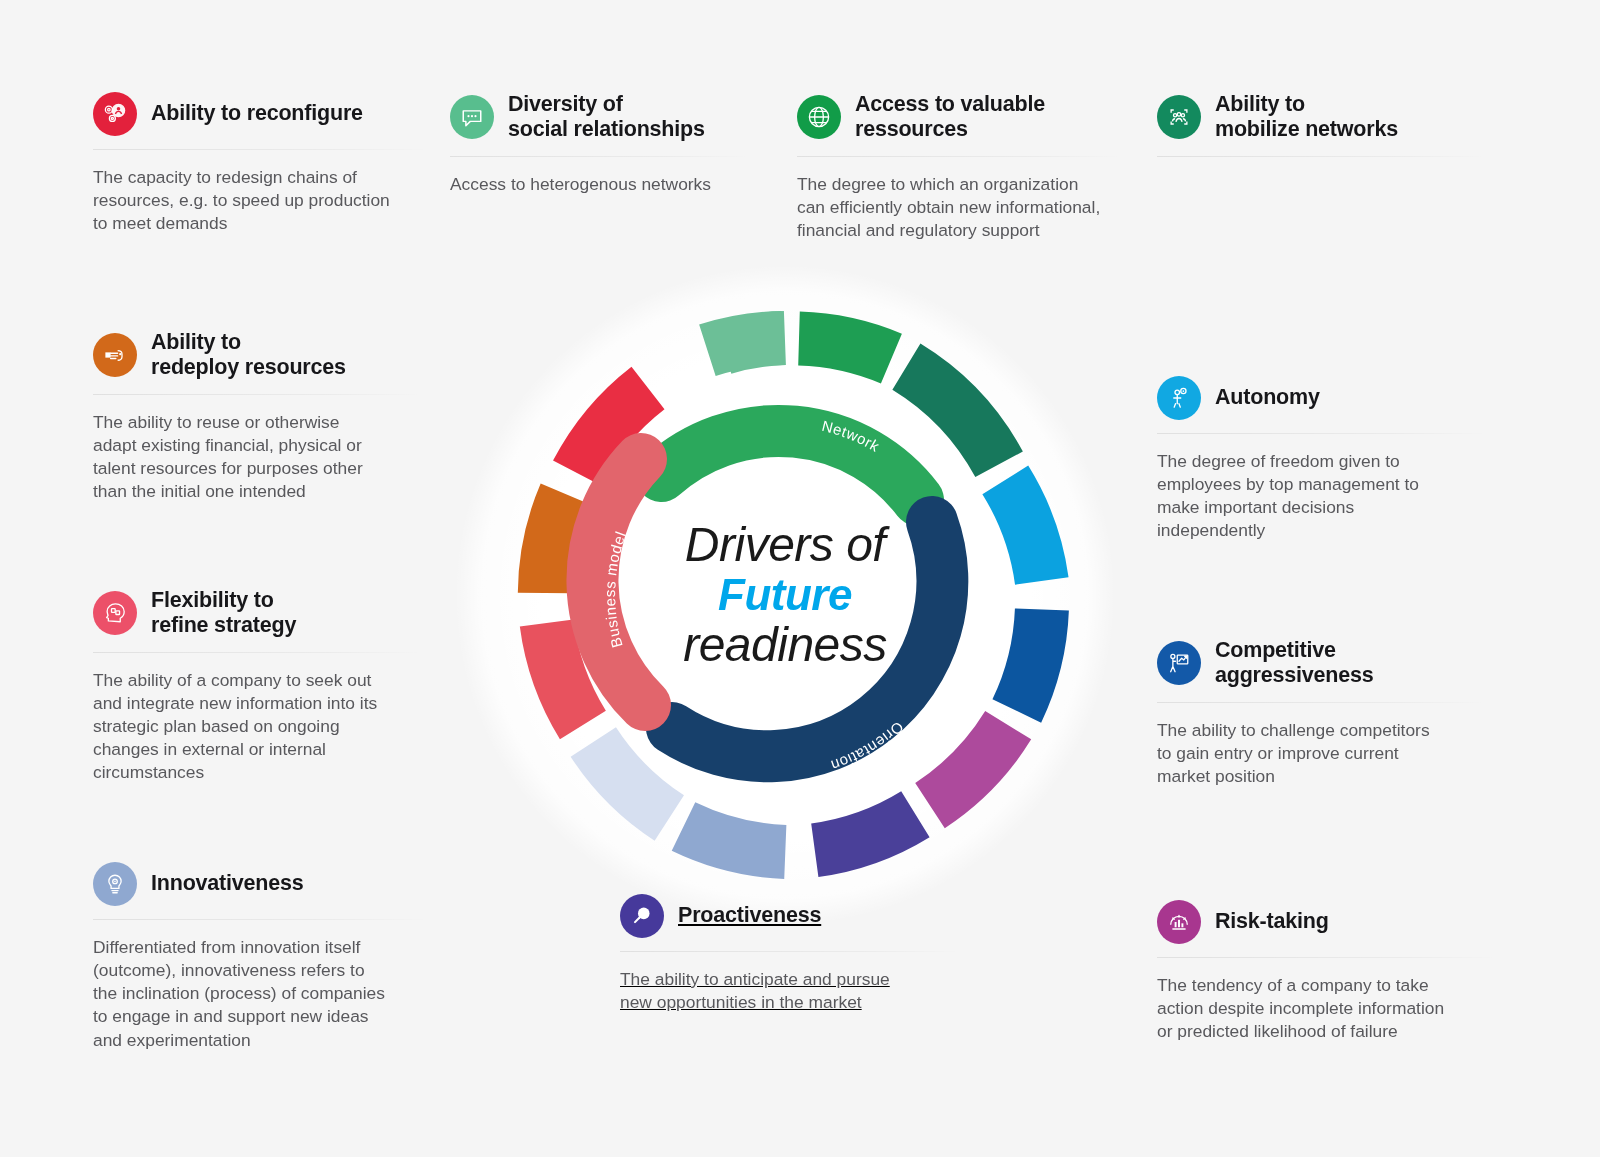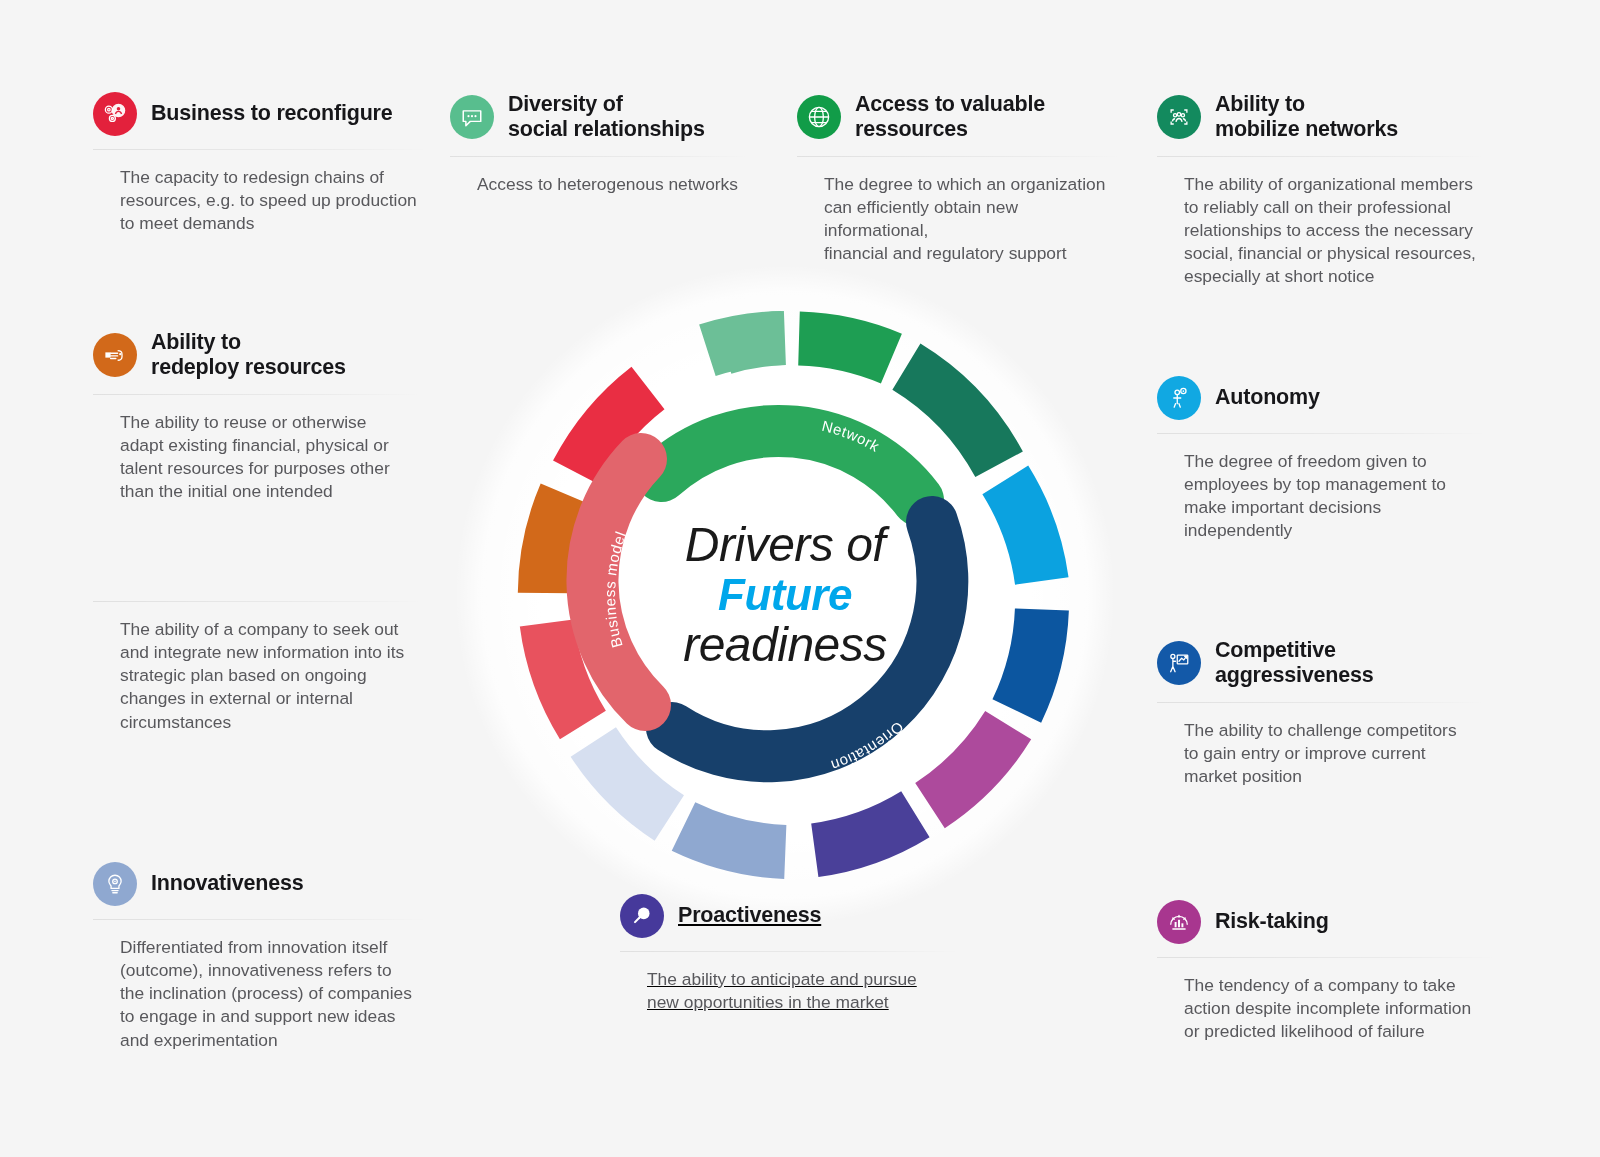--- a/index.html
+++ b/index.html
@@ -25,21 +25,20 @@
     line-height: 1.18; letter-spacing: -0.2px; white-space: pre-line;
   }
   .card-rule {
     height: 1px; margin-top: 13px;
     background: linear-gradient(to right, rgba(0,0,0,0.085), rgba(0,0,0,0.04) 72%, rgba(0,0,0,0));
   }
   .card-desc {
     margin-top: 16px;
     font-size: 17.4px; color: #58585c; line-height: 1.33;
     white-space: pre-line;
-    margin-left: 27px;
   }
 
   
   .donut { position: absolute; left: 455px; top: 265px; width: 660px; height: 660px; }
   .donut svg { width: 100%; height: 100%; display: block; }
   .ring-label { font-size: 15px; fill: #ffffff; font-weight: normal; letter-spacing: 0.6px; }
 
   .center-text {
     position: absolute; left: 0; top: 0; width: 660px; height: 660px;
     display: flex; flex-direction: column; align-items: center; justify-content: center;
@@ -122,21 +121,21 @@
         <svg viewBox="0 0 32 32" fill="none" stroke="#fff" stroke-width="1.5">
           <circle cx="20" cy="12" r="7" fill="#fff" opacity="0.95"></circle>
           <circle cx="20" cy="10" r="2" fill="#E3213C" stroke="none"></circle>
           <path d="M16.5 16c.6-2 2-3 3.5-3s2.9 1 3.5 3" stroke="#E3213C" stroke-width="1.6"></path>
           <circle cx="9" cy="11" r="4"></circle>
             <circle cx="9" cy="11" r="1.4"></circle>
           <circle cx="13" cy="21" r="3.4"></circle>
             <circle cx="13" cy="21" r="1.2"></circle>
         </svg>
       </div>
-      <div class="card-title">Business to reconfigure</div>
+      <div class="card-title">Ability to reconfigure</div>
     </div>
     <div class="card-rule"></div>
     <div class="card-desc">The capacity to redesign chains of
 resources, e.g. to speed up production
 to meet demands</div>
   </div>
 
   <div class="card" style="left:797px; top:92px; width:325px;">
     <div class="card-head">
       <div class="icon-badge" style="background:#119C48">
@@ -180,25 +179,20 @@
           <circle cx="11.5" cy="14" r="1.8"></circle>
             <circle cx="16" cy="13" r="2"></circle>
             <circle cx="20.5" cy="14" r="1.8"></circle>
           <path d="M8.5 21c.4-2 1.6-3 3-3M23.5 21c-.4-2-1.6-3-3-3M12.5 21.5c.5-2.6 1.8-3.8 3.5-3.8s3 1.2 3.5 3.8"></path>
         </svg>
       </div>
       <div class="card-title">Ability to
 mobilize networks</div>
     </div>
     <div class="card-rule"></div>
-    <div class="card-desc">The ability of organizational members
-to reliably call on their professional
-relationships to access the necessary
-social, financial or physical resources,
-especially at short notice</div>
   </div>
 
   <div class="card" style="left:93px; top:330px; width:330px;">
     <div class="card-head">
       <div class="icon-badge" style="background:#D2691A">
         <svg viewBox="0 0 32 32" fill="none" stroke="#fff" stroke-width="1.5">
           <path d="M5 13h6v6H5z" fill="#fff" stroke="none"></path>
           <path d="M11 14h8M11 17h8M11 20h6" stroke-linecap="round"></path>
           <path d="M19 11c3 0 5 1.6 5 4v3c0 2.4-2 4-5 4"></path>
           <circle cx="22" cy="15" r="1.3" fill="#fff" stroke="none"></circle>
@@ -208,20 +202,31 @@
 redeploy resources</div>
     </div>
     <div class="card-rule"></div>
     <div class="card-desc">The ability to reuse or otherwise
 adapt existing financial, physical or
 talent resources for purposes other
 than the initial one intended</div>
   </div>
 
   <div class="card" style="left:93px; top:588px; width:330px;">
+    <div class="card-head">
+      <div class="icon-badge" style="background:#EC5069">
+        <svg viewBox="0 0 32 32" fill="none" stroke="#fff" stroke-width="1.5">
+          <path d="M22 26v-4c3-1.6 4.5-4.4 4.5-7.3C26.5 9.4 22 5.5 16.5 5.5 11.6 5.5 7 9 7 14c0 2.2 1 3.6 1 5l-1.6 2.2 2 .8v3z" stroke-linejoin="round"></path>
+          <rect x="12" y="11" width="4.2" height="4.2" rx="0.6"></rect>
+          <rect x="17" y="13.5" width="4.2" height="4.2" rx="0.6"></rect>
+        </svg>
+      </div>
+      <div class="card-title">Flexibility to
+refine strategy</div>
+    </div>
     <div class="card-rule"></div>
     <div class="card-desc">The ability of a company to seek out
 and integrate new information into its
 strategic plan based on ongoing
 changes in external or internal
 circumstances</div>
   </div>
 
   <div class="card" style="left:93px; top:862px; width:335px;">
     <div class="card-head">

